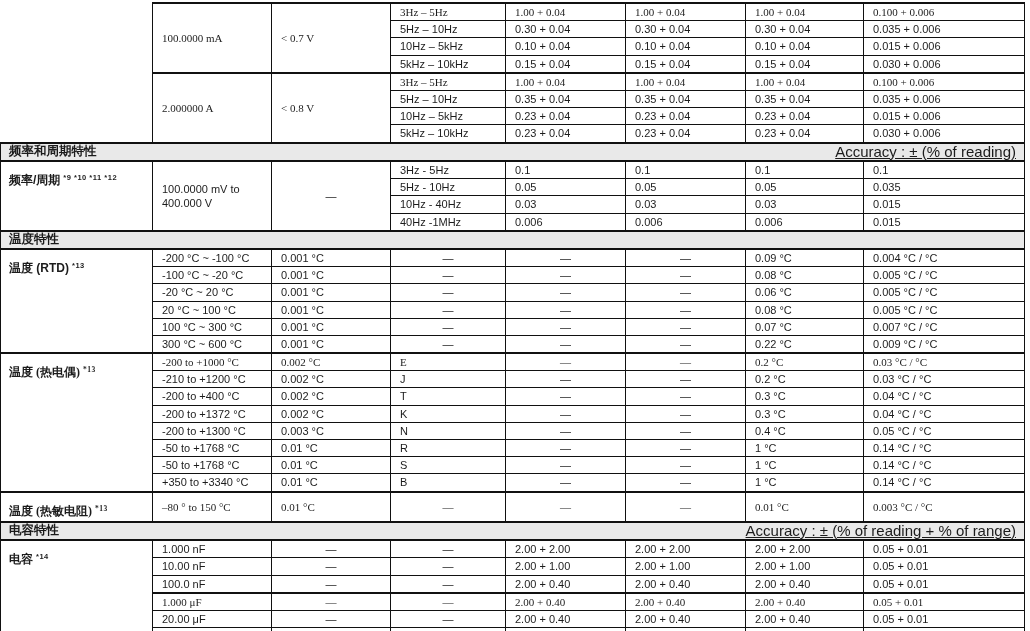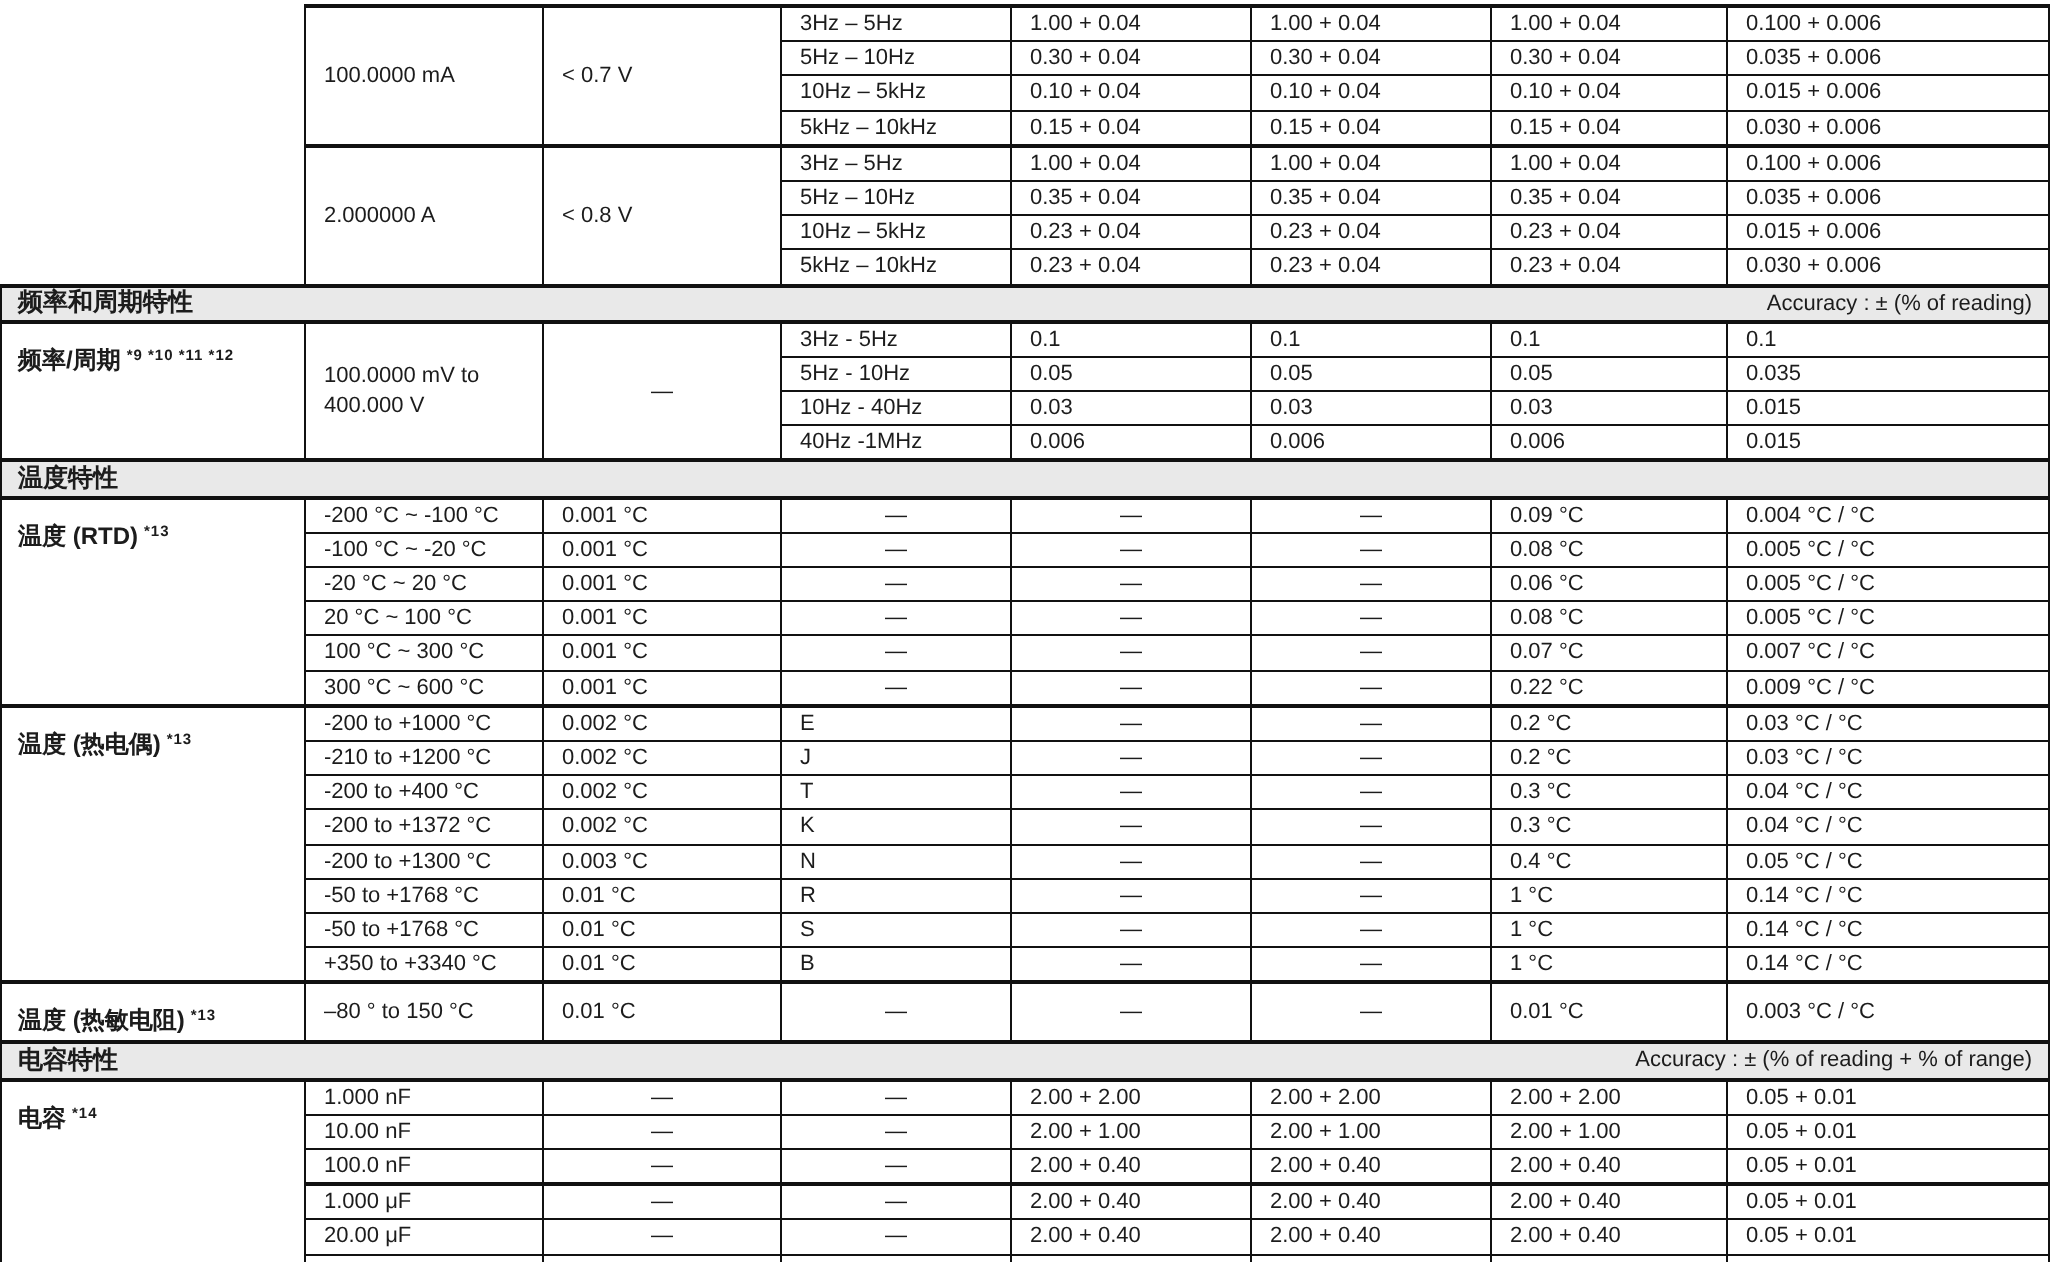--- a/index.html
+++ b/index.html
@@ -10,35 +10,35 @@
   table.spec{
     border-collapse:collapse;table-layout:fixed;width:1024px;
     margin:2px 6px 0 0;border-bottom:2px solid #111;
   }
   td{
     border:1px solid #111;font-size:11px;height:16.2px;line-height:1.1;
     padding:0 3px 0 9px;overflow:hidden;white-space:nowrap;vertical-align:middle;
     text-align:left;
   }
   td.blank{border-left:0;border-top:0;background:#fff;}
-  td.t2{border-top:2px solid #111;}
+  td.t2{border-top:2px solid #111;font-family:Liberation Serif, serif;}
   td.c1{font-weight:bold;font-size:12px;vertical-align:top;padding-top:12px;padding-left:8px;}
   td.d{text-align:center;padding:0 2px;}
   td.wrap{white-space:normal;line-height:1.3;padding-right:24px;}
   .note{font-size:7.5px;font-weight:bold;vertical-align:4px;margin-left:3px;letter-spacing:0.5px;}
   tr.sec td{
     background:#e9e9e9;border-top:2px solid #111;border-bottom:2px solid #111;
     padding:0;
   }
   .sec-inner{
     display:flex;justify-content:space-between;align-items:center;
     padding:0 8px;width:100%;box-sizing:border-box;
   }
   .sec-title{font-weight:bold;font-size:12.5px;}
-  .sec-acc{font-weight:normal;font-size:11px;}
+  .sec-acc{font-weight:normal;font-size:15px;text-decoration:underline;}
 </style>
 </head>
 <body>
 
 <table class="spec">
 <colgroup>
   <col style="width:152px">
       <col style="width:119px">
       <col style="width:119px">
       <col style="width:115px">

